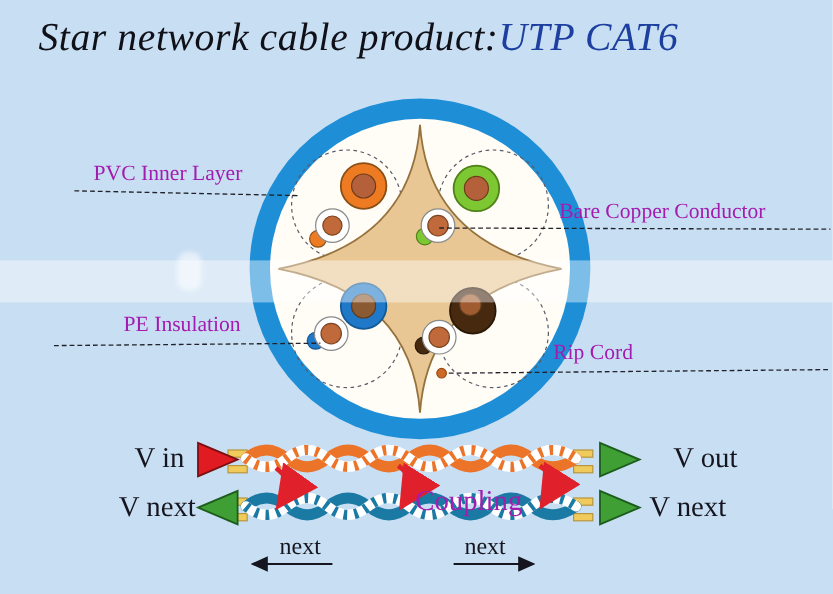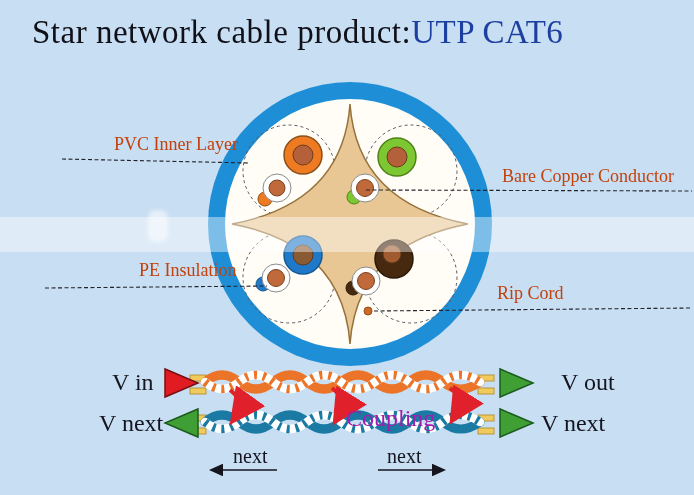--- a/index.html
+++ b/index.html
@@ -5,24 +5,25 @@
   html,body{margin:0;padding:0;}
   #stage{
     position:relative;width:694px;height:495px;overflow:hidden;
     background:#c8def3;
     font-family:"Liberation Serif", serif;
   }
   .abs{position:absolute;}
   #title{
     left:32px;top:14px;font-size:33px;letter-spacing:.5px;white-space:nowrap;
     color:#101018;
+    font-style:italic;
   }
   #title .hl{color:#1d3f9f;}
   .part-label{
-    font-size:18px;color:#c2410c;white-space:nowrap;margin-left:36px;
+    font-size:18px;color:#a21caf;white-space:nowrap;
   }
   #lbl-pvc{left:78px;top:134px;}
   #lbl-bare{left:466px;top:166px;text-align:right;}
   #lbl-pe{left:103px;top:260px;font-family:Liberation Serif, serif;}
   #lbl-rip{left:461px;top:283px;}
   #wm-band{
     left:0;top:217px;width:694px;height:35px;
     background:rgba(255,255,255,0.42);
   }
   #wm-blob{

